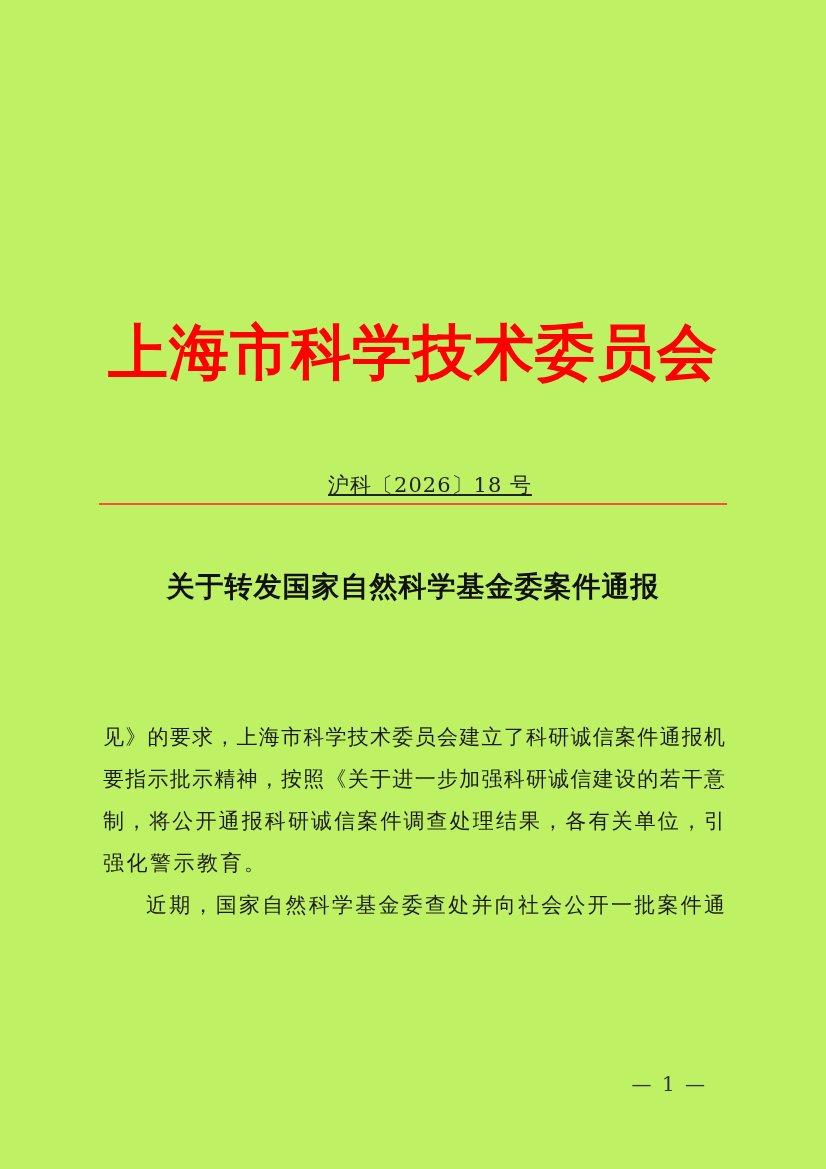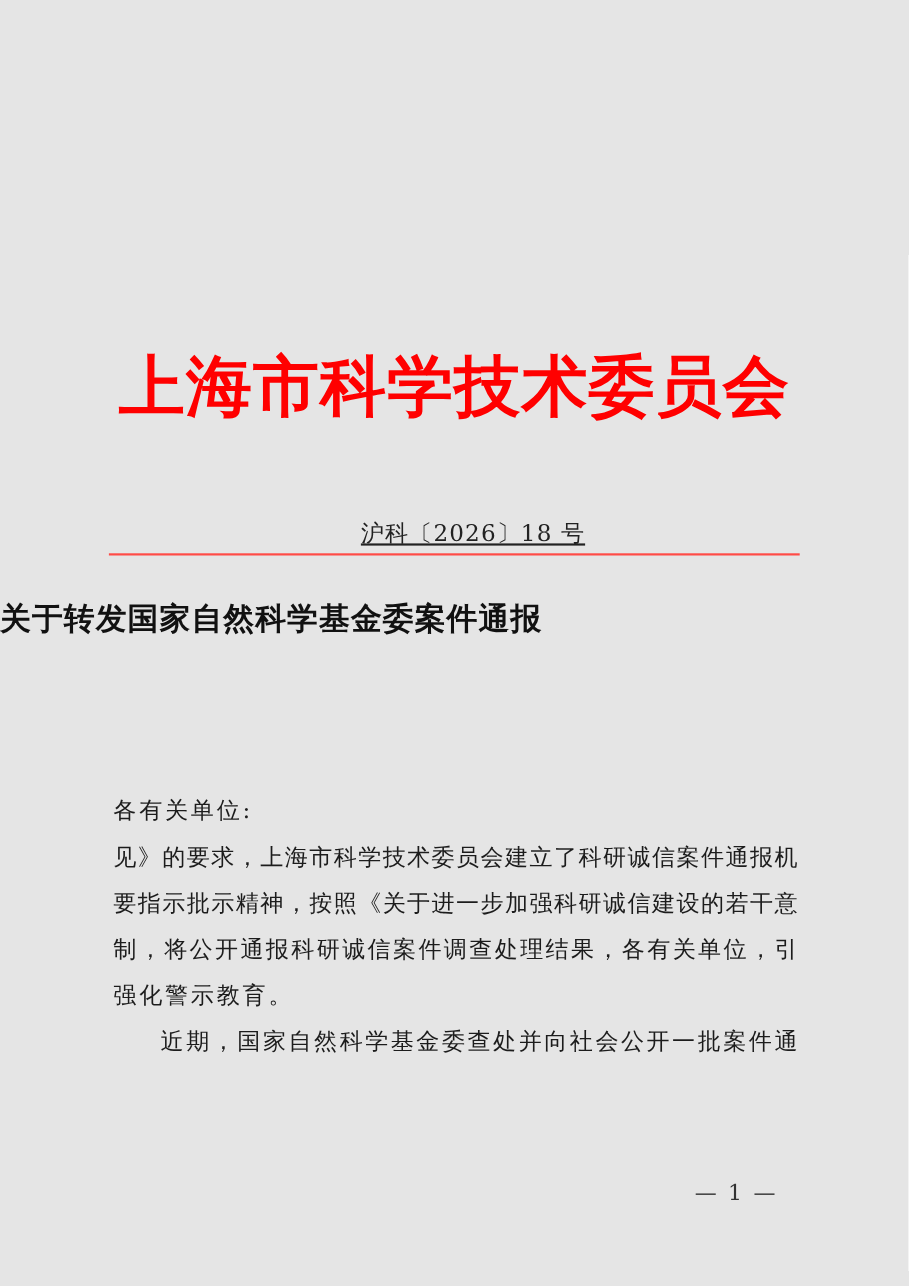--- a/index.html
+++ b/index.html
@@ -4,21 +4,21 @@
 <style>
   html, body {
     margin: 0;
     padding: 0;
     background: #ffffff;
   }
   .page {
     position: relative;
     width: 826px;
     height: 1169px;
-    background: #e5e5e5;
+    background: #bef264;
     overflow: hidden;
     font-family: "DejaVu Serif", "Liberation Serif", serif;
     color: #1c1c1c;
   }
   
   .masthead {
     position: absolute;
     top: 318px;
     left: 0;
     width: 100%;
@@ -52,24 +52,24 @@
     position: absolute;
     top: 503px;
     left: 99px;
     width: 628px;
     height: 2px;
     background: #ff4b46;
   }
   
   .doc-title {
     position: absolute;
-    top: 536px;
+    top: 560px;
     left: 0;
     width: 100%;
-    text-align: left;
+    text-align: center;
     font-size: 28px;
     line-height: 53px;
     font-weight: 700;
     color: #111111;
     letter-spacing: 1px;
   }
   
   .body-block {
     position: absolute;
     top: 716px;
@@ -116,21 +116,20 @@
     <span class="shift">沪科〔2026〕18 号</span>
   </div>
 
   <div class="red-rule"></div>
 
   <div class="doc-title">
     <div>关于转发国家自然科学基金委案件通报</div>
   </div>
 
   <div class="body-block">
-    <div class="body-line short">各有关单位:</div>
     <div class="body-line fill">见》的要求，上海市科学技术委员会建立了科研诚信案件通报机</div>
     <div class="body-line fill">要指示批示精神，按照《关于进一步加强科研诚信建设的若干意</div>
     <div class="body-line fill">制，将公开通报科研诚信案件调查处理结果，各有关单位，引</div>
     <div class="body-line short">强化警示教育。</div>
     <div class="body-line fill indent">近期，国家自然科学基金委查处并向社会公开一批案件通</div>
   </div>
 
   <div class="page-number">— 1 —</div>
 
 </div>

